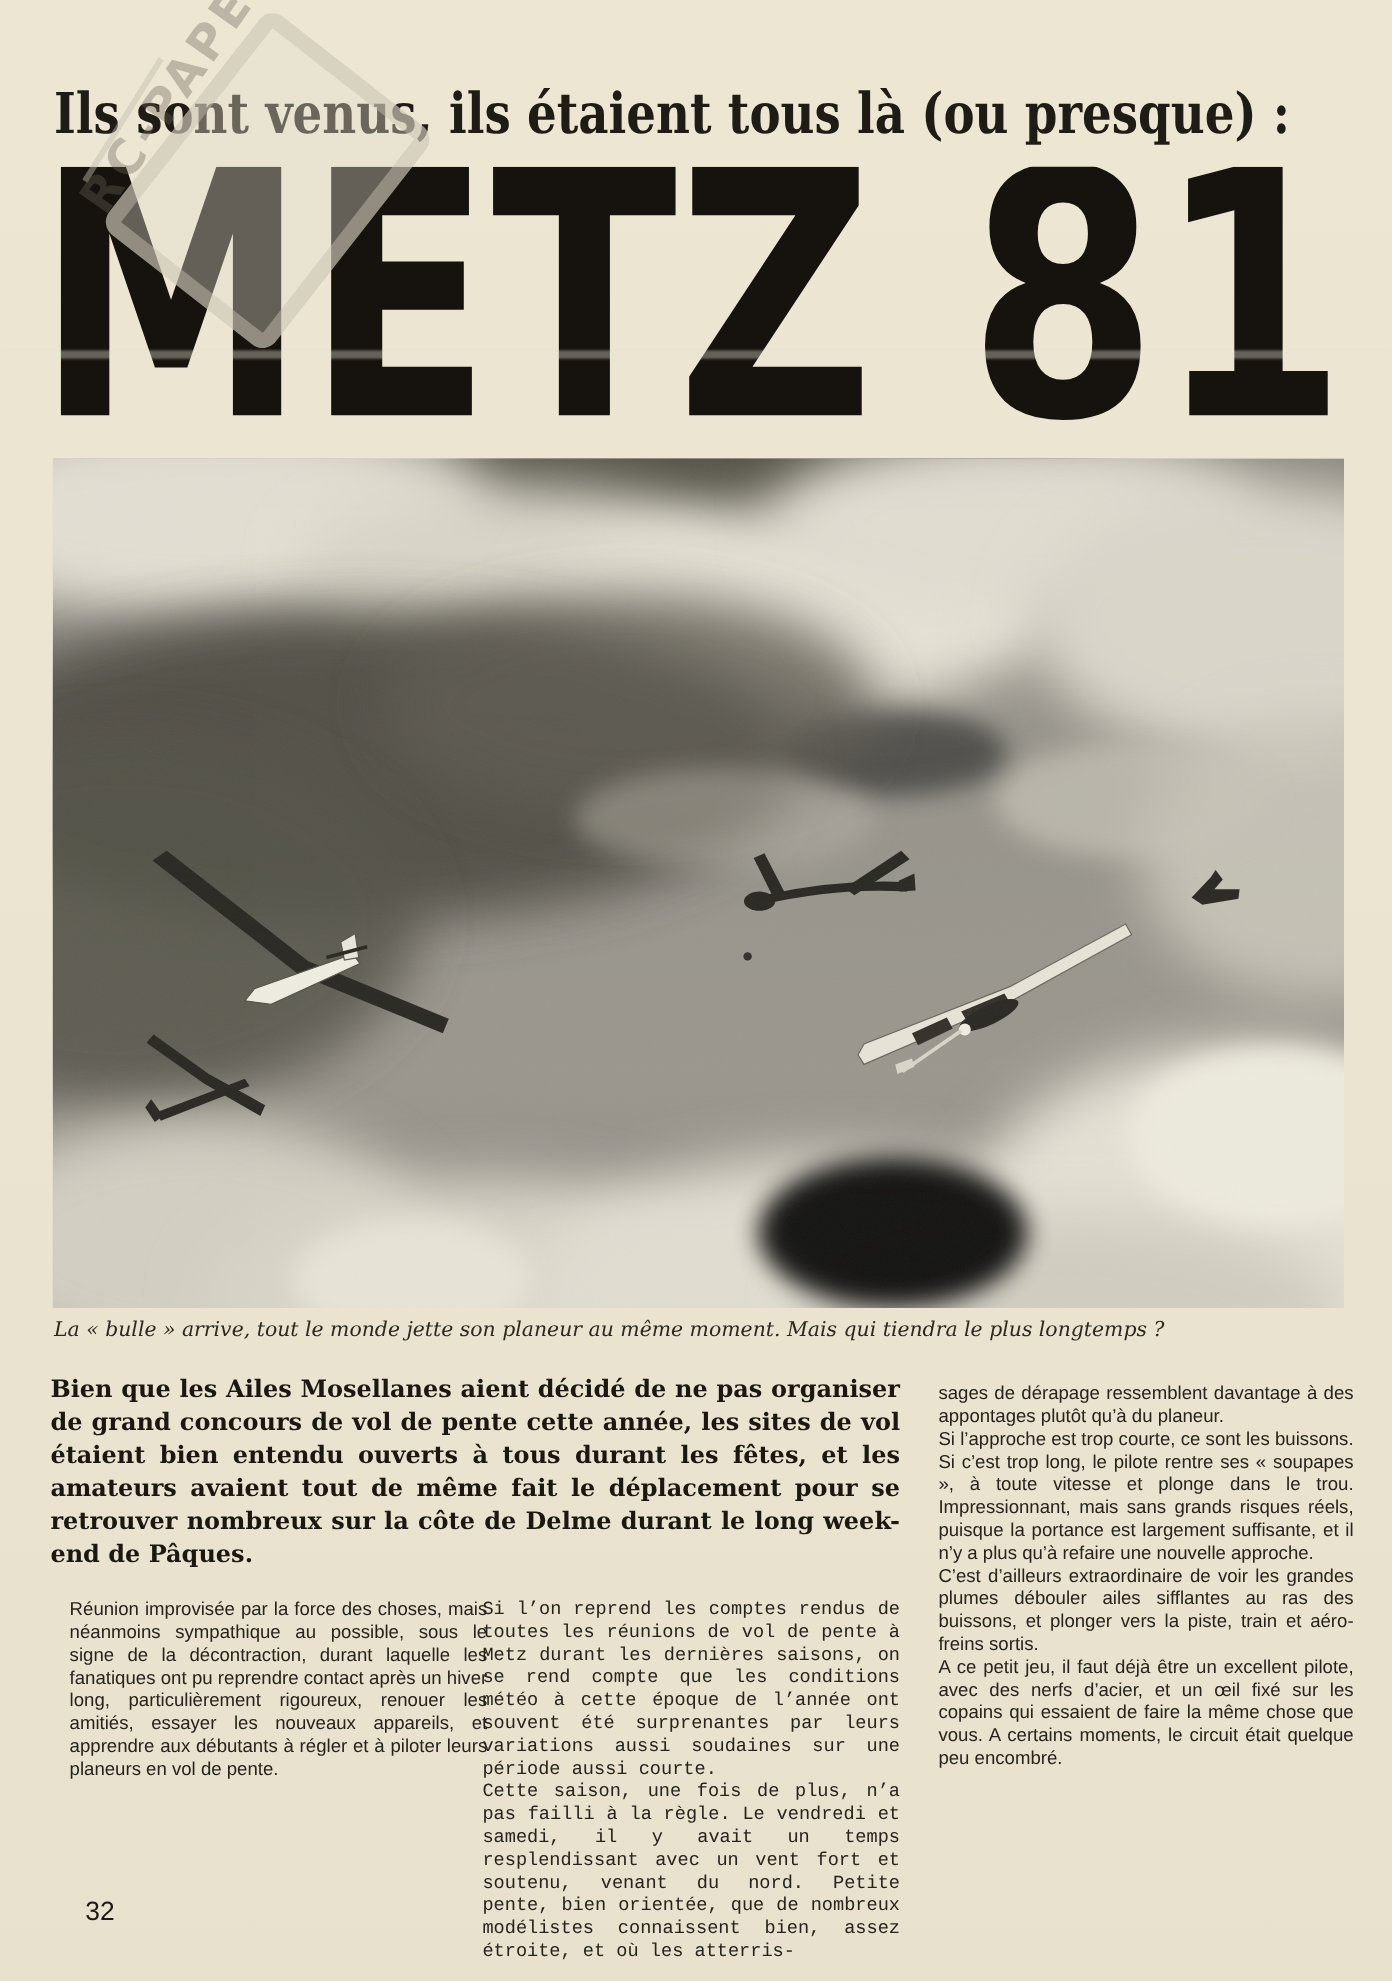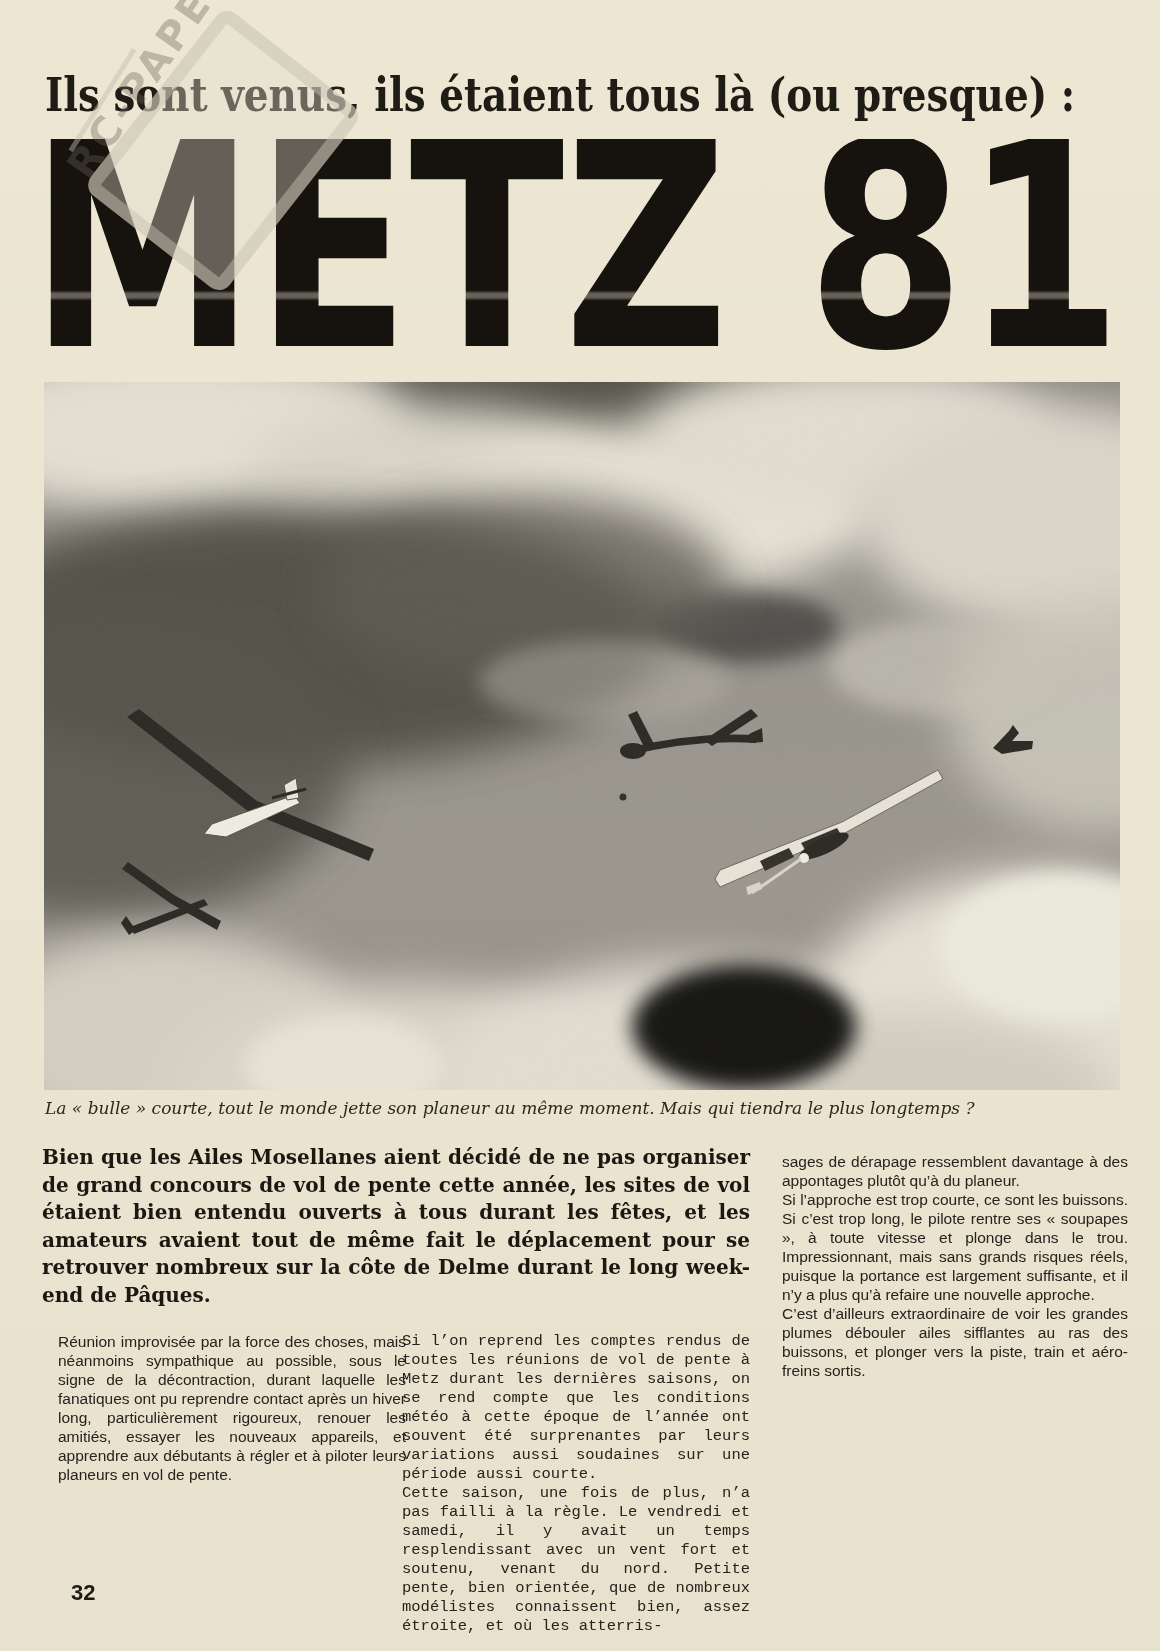--- a/index.html
+++ b/index.html
@@ -55,21 +55,21 @@
   }
   
   .col{position:absolute;font-size:15.5px;line-height:19px;text-align:justify;color:#26231d;}
   .col p{margin:0;}
   .col1{left:42px;top:1332px;width:348px;margin-left:16px;}
   .col2{left:402px;top:1332px;width:348px;font-family:Liberation Mono, monospace;}
   .col3{left:782px;top:1152px;width:346px;}
   
   .pageno{
     position:absolute;left:71px;top:1580px;
-    font-family:"Liberation Sans",sans-serif;font-weight:bold;font-size:22px;color:#1d1a14;
+    font-family:"Liberation Sans",sans-serif;font-weight:normal;font-size:22px;color:#1d1a14;
   }
 </style>
 </head>
 <body>
 
 <div class="page">
 
   <div class="wm">
     <div class="wm-ant"></div>
     <div class="wm-box"></div>
@@ -173,34 +173,35 @@
       <g>
         <path d="M949 366 L965 349 L969 343 L975 351 L968 359 L989 359 L988 367 L958 372 Z" fill="#2b2923"></path>
       </g>
 
       <circle cx="579" cy="415" r="3.5" fill="#31302a"></circle>
 
       <rect width="1076" height="708" filter="url(#grain)" opacity="0.07"></rect>
     </svg>
   </div>
 
-  <div class="caption">La « bulle » courte, tout le monde jette son planeur au même moment. Mais qui tiendra le plus longtemps ?</div>
+  <div class="caption">La « bulle » arrive, tout le monde jette son planeur au même moment. Mais qui tiendra le plus longtemps ?</div>
 
   <div class="lead">Bien que les Ailes Mosellanes aient décidé de ne pas organiser de grand concours de vol de pente cette année, les sites de vol étaient bien entendu ouverts à tous durant les fêtes, et les amateurs avaient tout de même fait le déplacement pour se retrouver nombreux sur la côte de Delme durant le long week-end de Pâques.</div>
 
   <div class="col col1">
     <p>Réunion improvisée par la force des choses, mais néanmoins sympathique au possible, sous le signe de la décontraction, durant laquelle les fanatiques ont pu reprendre contact après un hiver long, particulièrement rigoureux, renouer les amitiés, essayer les nouveaux appareils, et apprendre aux débutants à régler et à piloter leurs planeurs en vol de pente.</p>
   </div>
 
   <div class="col col2">
     <p>Si l’on reprend les comptes rendus de toutes les réunions de vol de pente à Metz durant les dernières saisons, on se rend compte que les conditions météo à cette époque de l’année ont souvent été surprenantes par leurs variations aussi soudaines sur une période aussi courte.</p>
     <p>Cette saison, une fois de plus, n’a pas failli à la règle. Le vendredi et samedi, il y avait un temps resplendissant avec un vent fort et soutenu, venant du nord. Petite pente, bien orientée, que de nombreux modélistes connaissent bien, assez étroite, et où les atterris-</p>
   </div>
 
   <div class="col col3">
     <p>sages de dérapage ressemblent davantage à des appontages plutôt qu’à du planeur.</p>
     <p>Si l’approche est trop courte, ce sont les buissons. Si c’est trop long, le pilote rentre ses « soupapes », à toute vitesse et plonge dans le trou. Impressionnant, mais sans grands risques réels, puisque la portance est largement suffisante, et il n’y a plus qu’à refaire une nouvelle approche.</p>
     <p>C’est d’ailleurs extraordinaire de voir les grandes plumes débouler ailes sifflantes au ras des buissons, et plonger vers la piste, train et aéro-freins sortis.</p>
+    <p>A ce petit jeu, il faut déjà être un excellent pilote, avec des nerfs d’acier, et un œil fixé sur les copains qui essaient de faire la même chose que vous. A certains moments, le circuit était quelque peu encombré.</p>
   </div>
 
   <div class="pageno">32</div>
 
 </div>
 
 </body></html>

